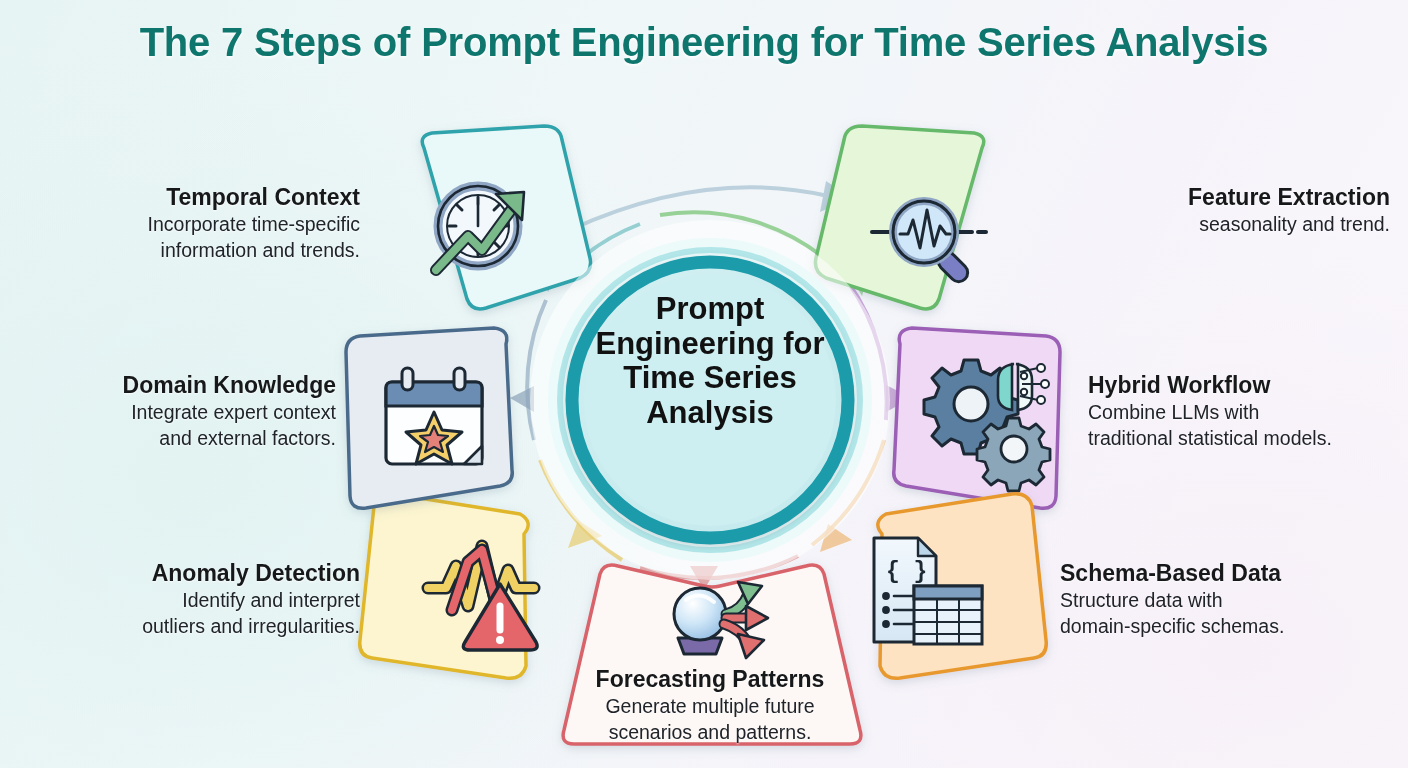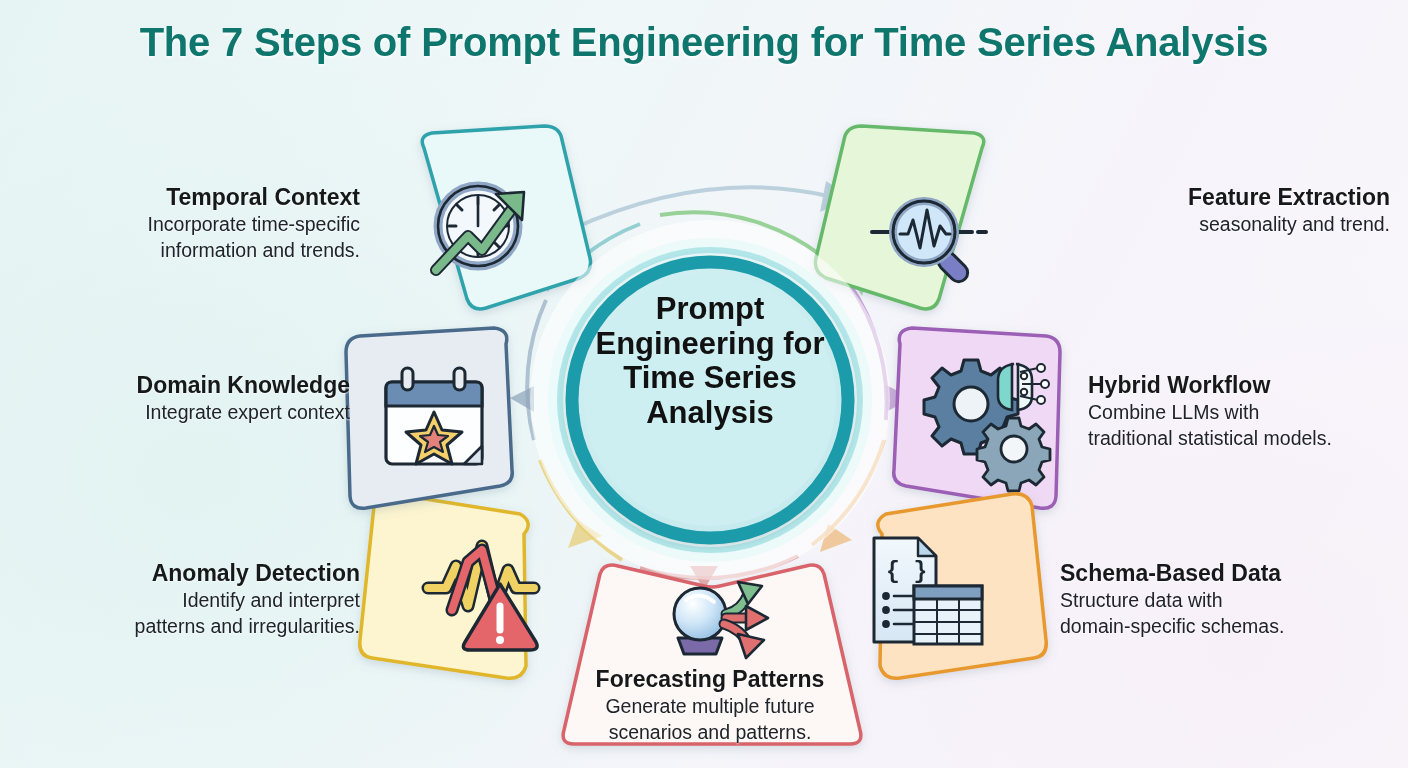--- a/index.html
+++ b/index.html
@@ -32,21 +32,21 @@
   .lbl{position:absolute;pointer-events:none;}
   .lbl .h{font-size:23px;font-weight:bold;color:#16181a;line-height:1.18;
           text-shadow:0 1px 2px rgba(255,255,255,.8);margin-top:8px;}
   .lbl .d{font-size:19.5px;color:#20242a;line-height:1.23;margin-top:2px;
           text-shadow:0 1px 2px rgba(255,255,255,.8);}
   .ar{text-align:right;}
   .al{text-align:left;}
   .ac{text-align:center;}
 
   .l-temporal{left:40px;top:176px;width:320px;}
-  .l-domain  {left:30px;top:364px;width:320px;}
+  .l-domain  {left:16px;top:364px;width:320px;}
   .l-anomaly {left:30px;top:552px;width:330px;}
   .l-feature {left:1060px;top:176px;width:330px;text-align:right;}
   .l-hybrid  {left:1088px;top:364px;width:312px;}
   .l-schema  {left:1060px;top:552px;width:330px;}
   .l-forecast{left:545px;top:658px;width:330px;}
 </style>
 </head>
 <body>
 
 <div id="stage">
@@ -259,26 +259,27 @@
 
   <div class="lbl l-temporal ar">
     <div class="h">Temporal Context</div>
     <div class="d">Incorporate time-specific</div>
     <div class="d">information and trends.</div>
   </div>
 
   <div class="lbl l-domain ar">
     <div class="h">Domain Knowledge</div>
     <div class="d">Integrate expert context</div>
+    <div class="d">and external factors.</div>
   </div>
 
   <div class="lbl l-anomaly ar">
     <div class="h">Anomaly Detection</div>
     <div class="d">Identify and interpret</div>
-    <div class="d">patterns and irregularities.</div>
+    <div class="d">outliers and irregularities.</div>
   </div>
 
   <div class="lbl l-feature al">
     <div class="h">Feature Extraction</div>
     <div class="d">seasonality and trend.</div>
   </div>
 
   <div class="lbl l-hybrid al">
     <div class="h">Hybrid Workflow</div>
     <div class="d">Combine LLMs with</div>

